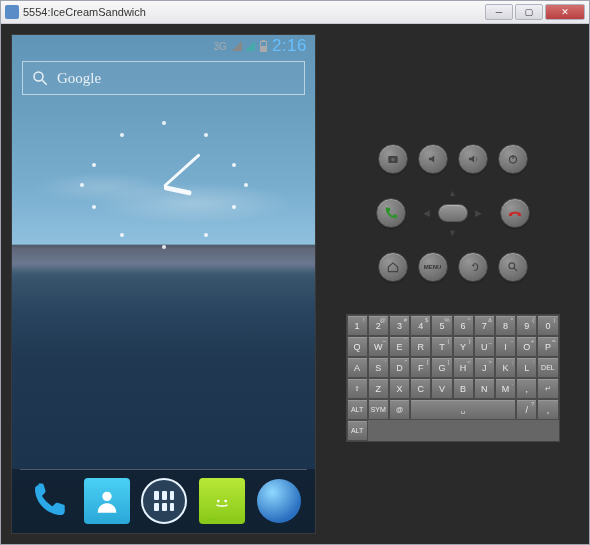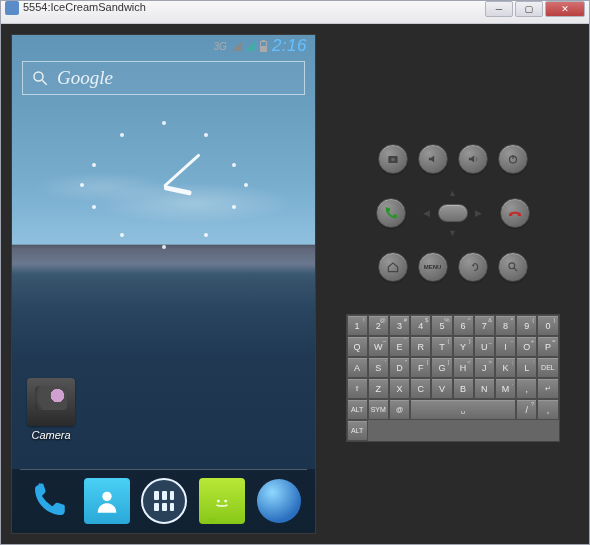--- a/index.html
+++ b/index.html
@@ -4,21 +4,21 @@
 <style>
   * { box-sizing: border-box; margin: 0; padding: 0; }
   body { font-family: Arial, sans-serif; background: #fff; }
   
   .window {
     width: 590px; height: 545px; background: #fff;
     border: 1px solid #a0a4b0; display: flex; flex-direction: column;
   }
   .titlebar {
     height: 32px; background: linear-gradient(#f8f8f8,#e8e8ec);
-    display: flex; align-items: flex-start; border-bottom: 1px solid #c8c8d0;
+    display: flex; align-items: center; border-bottom: 1px solid #c8c8d0;
     padding: 0 4px; font-size: 11px; color: #333;
   }
   .titlebar .icon { width: 14px; height: 14px; margin-right: 4px; background: #5a8dc8; border-radius: 2px; }
   .titlebar .spacer { flex: 1; }
   .winbtn {
     width: 28px; height: 16px; margin-left: 2px; background: linear-gradient(#f0f0f4,#d8d8e0);
     border: 1px solid #b0b4c0; border-radius: 2px; display: flex; align-items: center; justify-content: center;
     font-size: 9px; cursor: pointer;
   }
   .winbtn.close { width: 40px; background: linear-gradient(#d47070,#b84040); color: #fff; }
@@ -29,21 +29,20 @@
   .phone {
     width: 305px; height: 500px; background: #000; border: 1px solid #3a3a3a;
     display: flex; flex-direction: column; position: relative; overflow: hidden;
   }
   .screen {
     flex: 1; position: relative;
     background: linear-gradient(to bottom,
       #6195b8 0%, #6a9fc0 15%, #78adce 30%, #8fc0de 42%,
       #505868 42.2%, #60687a 43%, #6a7890 46%,
       #3a5870 48%, #355068 50%, #2a4560 55%, #203852 65%, #183048 100%);
-    font-style: italic;
   }
   
   .clouds { position: absolute; top: 40px; left:0; right:0; height: 160px;
     background: radial-gradient(ellipse 140px 30px at 60% 80%, rgba(255,255,255,0.25), transparent 70%),
                 radial-gradient(ellipse 100px 22px at 30% 70%, rgba(255,255,255,0.18), transparent 70%); }
   
   .statusbar {
     position: absolute; top: 0; left: 0; right: 0; height: 22px;
     display: flex; align-items: center; justify-content: flex-end; padding: 0 8px;
     gap: 5px; font-size: 10px; color: #9bc8ff;
@@ -55,21 +54,21 @@
   .batt { width: 7px; height: 11px; border: 1px solid #aaa; position: relative; }
   .batt::before { content:''; position:absolute; top:-2px; left:1px; width:3px; height:1px; background:#aaa; }
   .batt::after { content:''; position:absolute; bottom:0; left:0; right:0; height:5px; background:#aaa; }
   
   .searchbar {
     position: absolute; top: 26px; left: 10px; right: 10px; height: 34px;
     border: 1px solid rgba(255,255,255,0.55); background: rgba(255,255,255,0.04);
     display: flex; align-items: center; padding: 0 8px; gap: 8px;
   }
   .searchbar .mag { width: 18px; height: 18px; }
-  .searchbar .logo { font-family: serif; font-size: 19px; color: rgba(255,255,255,0.85); }
+  .searchbar .logo { font-family: serif; font-size: 15px; color: rgba(255,255,255,0.85); }
   
   
   .clockwidget { position: absolute; top: 80px; left: 50%; transform: translateX(-50%); width: 200px; height: 140px; }
   .clockwidget .dot { position: absolute; width: 4px; height: 4px; background: rgba(255,255,255,0.85); border-radius: 50%; }
   .hand { position: absolute; top: 50%; left: 50%; height: 3px; background: rgba(255,255,255,0.92); transform-origin: left center; border-radius: 2px; }
   
   .app-icon { position: absolute; left: 12px; bottom: 92px; width: 54px; text-align: center; }
   .app-icon .ic { width: 48px; height: 48px; background: linear-gradient(#555,#2a2a2a); border-radius: 4px; box-shadow: 0 1px 2px rgba(0,0,0,0.4); margin: 0 auto; position: relative; }
   .app-icon .ic::after { content:''; position:absolute; top:8px; left:8px; width:32px; height:24px; background: radial-gradient(circle at 70% 40%, #cfa0d0 0 25%, #4a4a4a 26% 70%, #2a2a2a 100%); border-radius: 4px; }
   .app-icon .lbl { color: #fff; font-size: 11px; margin-top: 3px; text-shadow: 0 1px 2px #000; }
@@ -168,24 +167,20 @@
           <div class="dot" style="top:18px;left:56px"></div>
           <div class="dot" style="top:118px;left:56px"></div>
           <div class="dot" style="top:130px;left:98px"></div>
           <div class="dot" style="top:118px;left:140px"></div>
           <div class="dot" style="top:90px;left:168px"></div>
           <div class="dot" style="top:90px;left:28px"></div>
           <div class="hand" style="width:48px;transform:rotate(-42deg)"></div>
           <div class="hand" style="width:28px;height:5px;transform:rotate(12deg)"></div>
         </div>
 
-        <div class="app-icon">
-          <div class="ic"></div>
-          <div class="lbl">Camera</div>
-        </div>
 
         <div class="dock">
           <div class="dock-separator"></div>
           <div class="dockbtn phone-d">
             <svg viewBox="0 0 24 24">
                 <path d="M6 3c-1 0-2 1-2 2 0 8 7 15 15 15 1 0 2-1 2-2v-3c0-1-1-1-1-1l-3-1c-1 0-1 0-2 1l-1 1c-2-1-5-4-6-6l1-1c1-1 1-1 1-2l-1-3s0-1-1-1H6z" fill="#2aa8e8"></path>
               </svg>
           </div>
           <div class="dockbtn contacts">
             <svg viewBox="0 0 24 24" width="28" height="28">

